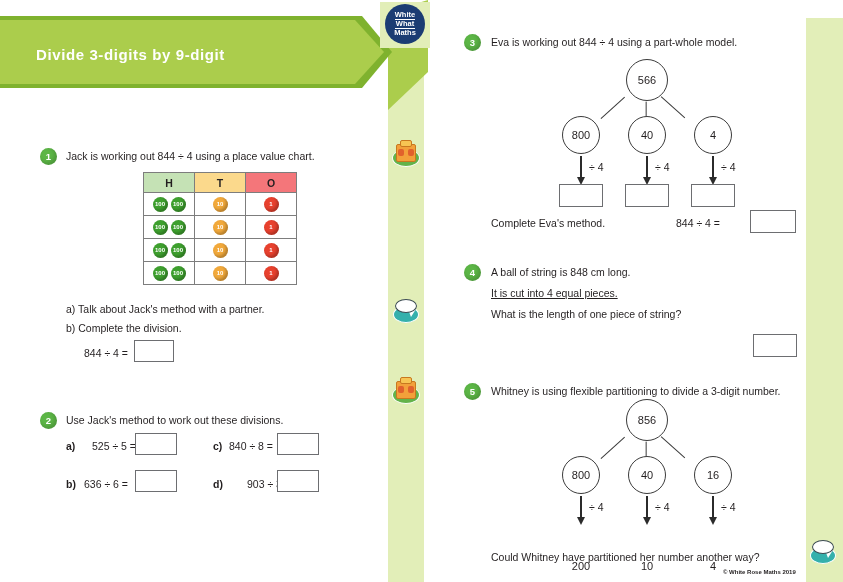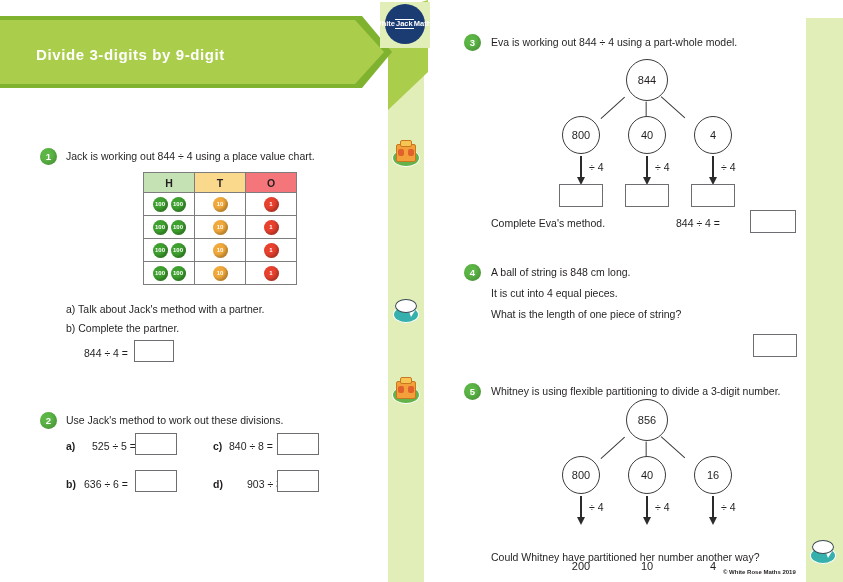--- a/index.html
+++ b/index.html
@@ -49,21 +49,21 @@
   
   .logo {
     position:absolute; left:380px; top:2px; width:50px; height:46px;
     background:#e2eeb8;
   }
   .logo-circle {
     position:absolute; left:5px; top:2px; width:40px; height:40px;
     border-radius:50%;
     background:#1b3c73;
     color:#fff;
-    display:flex; flex-direction:row;
+    display:flex; flex-direction:column;
     align-items:center; justify-content:center;
     line-height:1.05;
   }
   .logo-circle span { font-size:7.5px; font-weight:bold; display:block; }
   .logo-rose { border-top:1px solid #fff; border-bottom:1px solid #fff; padding:0 1px; }
 
   
   .cube-icon { position:absolute; width:28px; height:28px; }
   .cube-icon .plate {
     position:absolute; left:0; top:9px; width:28px; height:18px;
@@ -175,21 +175,21 @@
 
 <div class="banner-wrap">
   <div class="banner-outer"></div>
   <div class="banner-inner"></div>
   <div class="banner-title">Divide 3-digits by 9-digit</div>
 </div>
 
 <div class="logo">
   <div class="logo-circle">
     <span>White</span>
-    <span class="logo-rose">Jack</span>
+    <span class="logo-rose">What</span>
     <span>Maths</span>
   </div>
 </div>
 
 <div class="cube-icon" style="left:392px; top:140px;">
   <div class="plate"></div>
   <div class="body"></div>
   <div class="dot1"></div>
   <div class="dot2"></div>
   <div class="top"></div>
@@ -294,21 +294,21 @@
     <td>
           <div class="counters">
             <div class="ctr ctr-1">1</div>
           </div>
         </td>
   </tr>
 </tbody>
   </table>
 
 <div class="qtext" style="left:66px; top:303px;">a) Talk about Jack's method with a partner.</div>
-<div class="qtext" style="left:66px; top:322px;">b) Complete the partner.</div>
+<div class="qtext" style="left:66px; top:322px;">b) Complete the division.</div>
 <div class="qtext" style="left:84px; top:347px;">844 ÷ 4 =</div>
 <div class="ansbox" style="left:134px; top:340px; width:40px; height:22px;"></div>
 
 <div class="qnum" style="left:40px; top:412px;">2</div>
 <div class="qtext" style="left:66px; top:414px;">Use Jack's method to work out these divisions.</div>
 
 <div class="qtext b" style="left:66px; top:440px;">a)</div>
 <div class="qtext" style="left:92px; top:440px;">525 ÷ 5 =</div>
 <div class="ansbox" style="left:135px; top:433px; width:42px; height:22px;"></div>
 
@@ -320,21 +320,21 @@
 <div class="qtext" style="left:84px; top:478px;">636 ÷ 6 =</div>
 <div class="ansbox" style="left:135px; top:470px; width:42px; height:22px;"></div>
 
 <div class="qtext b" style="left:213px; top:478px;">d)</div>
 <div class="qtext" style="left:229px; top:478px;margin-left:18px;">903 ÷ 3 =</div>
 <div class="ansbox" style="left:277px; top:470px; width:42px; height:22px;"></div>
 
 <div class="qnum" style="left:464px; top:34px;">3</div>
 <div class="qtext" style="left:491px; top:36px;">Eva is working out 844 ÷ 4 using a part-whole model.</div>
 
-<div class="pw-circle" style="left:626px; top:59px; width:42px; height:42px;">844</div>
+<div class="pw-circle" style="left:626px; top:59px; width:42px; height:42px;">566</div>
 <div class="pw-line" style="left:601px; top:118px; width:32px; transform:rotate(-42deg);"></div>
 <div class="pw-line" style="left:646px; top:101px; width:19px; transform:rotate(90deg);"></div>
 <div class="pw-line" style="left:661px; top:96px; width:32px; transform:rotate(42deg);"></div>
 <div class="pw-circle" style="left:562px; top:116px; width:38px; height:38px;">800</div>
 <div class="pw-circle" style="left:628px; top:116px; width:38px; height:38px;">40</div>
 <div class="pw-circle" style="left:694px; top:116px; width:38px; height:38px;">4</div>
 <div class="pw-arrow" style="left:580px; top:156px; height:22px;"></div>
 <div class="pw-arrow" style="left:646px; top:156px; height:22px;"></div>
 <div class="pw-arrow" style="left:712px; top:156px; height:22px;"></div>
 <div class="pw-label" style="left:589px; top:161px;">÷ 4</div>
@@ -343,21 +343,21 @@
 <div class="ansbox" style="left:559px; top:184px; width:44px; height:23px;"></div>
 <div class="ansbox" style="left:625px; top:184px; width:44px; height:23px;"></div>
 <div class="ansbox" style="left:691px; top:184px; width:44px; height:23px;"></div>
 
 <div class="qtext" style="left:491px; top:217px;text-align:right;">Complete Eva's method.</div>
 <div class="qtext" style="left:676px; top:217px;">844 ÷ 4 =</div>
 <div class="ansbox" style="left:750px; top:210px; width:46px; height:23px;"></div>
 
 <div class="qnum" style="left:464px; top:264px;">4</div>
 <div class="qtext" style="left:491px; top:266px;">A ball of string is 848 cm long.</div>
-<div class="qtext" style="left:491px; top:287px;">It is cut into 4 equal pieces.</div>
+<div class="qtext" style="left:491px; top:287px;text-decoration:underline;">It is cut into 4 equal pieces.</div>
 <div class="qtext" style="left:491px; top:308px;">What is the length of one piece of string?</div>
 <div class="ansbox" style="left:753px; top:334px; width:44px; height:23px;"></div>
 
 <div class="qnum" style="left:464px; top:383px;">5</div>
 <div class="qtext" style="left:491px; top:385px;">Whitney is using flexible partitioning to divide a 3-digit number.</div>
 
 <div class="pw-circle" style="left:626px; top:399px; width:42px; height:42px;">856</div>
 <div class="pw-line" style="left:601px; top:458px; width:32px; transform:rotate(-42deg);"></div>
 <div class="pw-line" style="left:646px; top:441px; width:19px; transform:rotate(90deg);"></div>
 <div class="pw-line" style="left:661px; top:436px; width:32px; transform:rotate(42deg);"></div>

